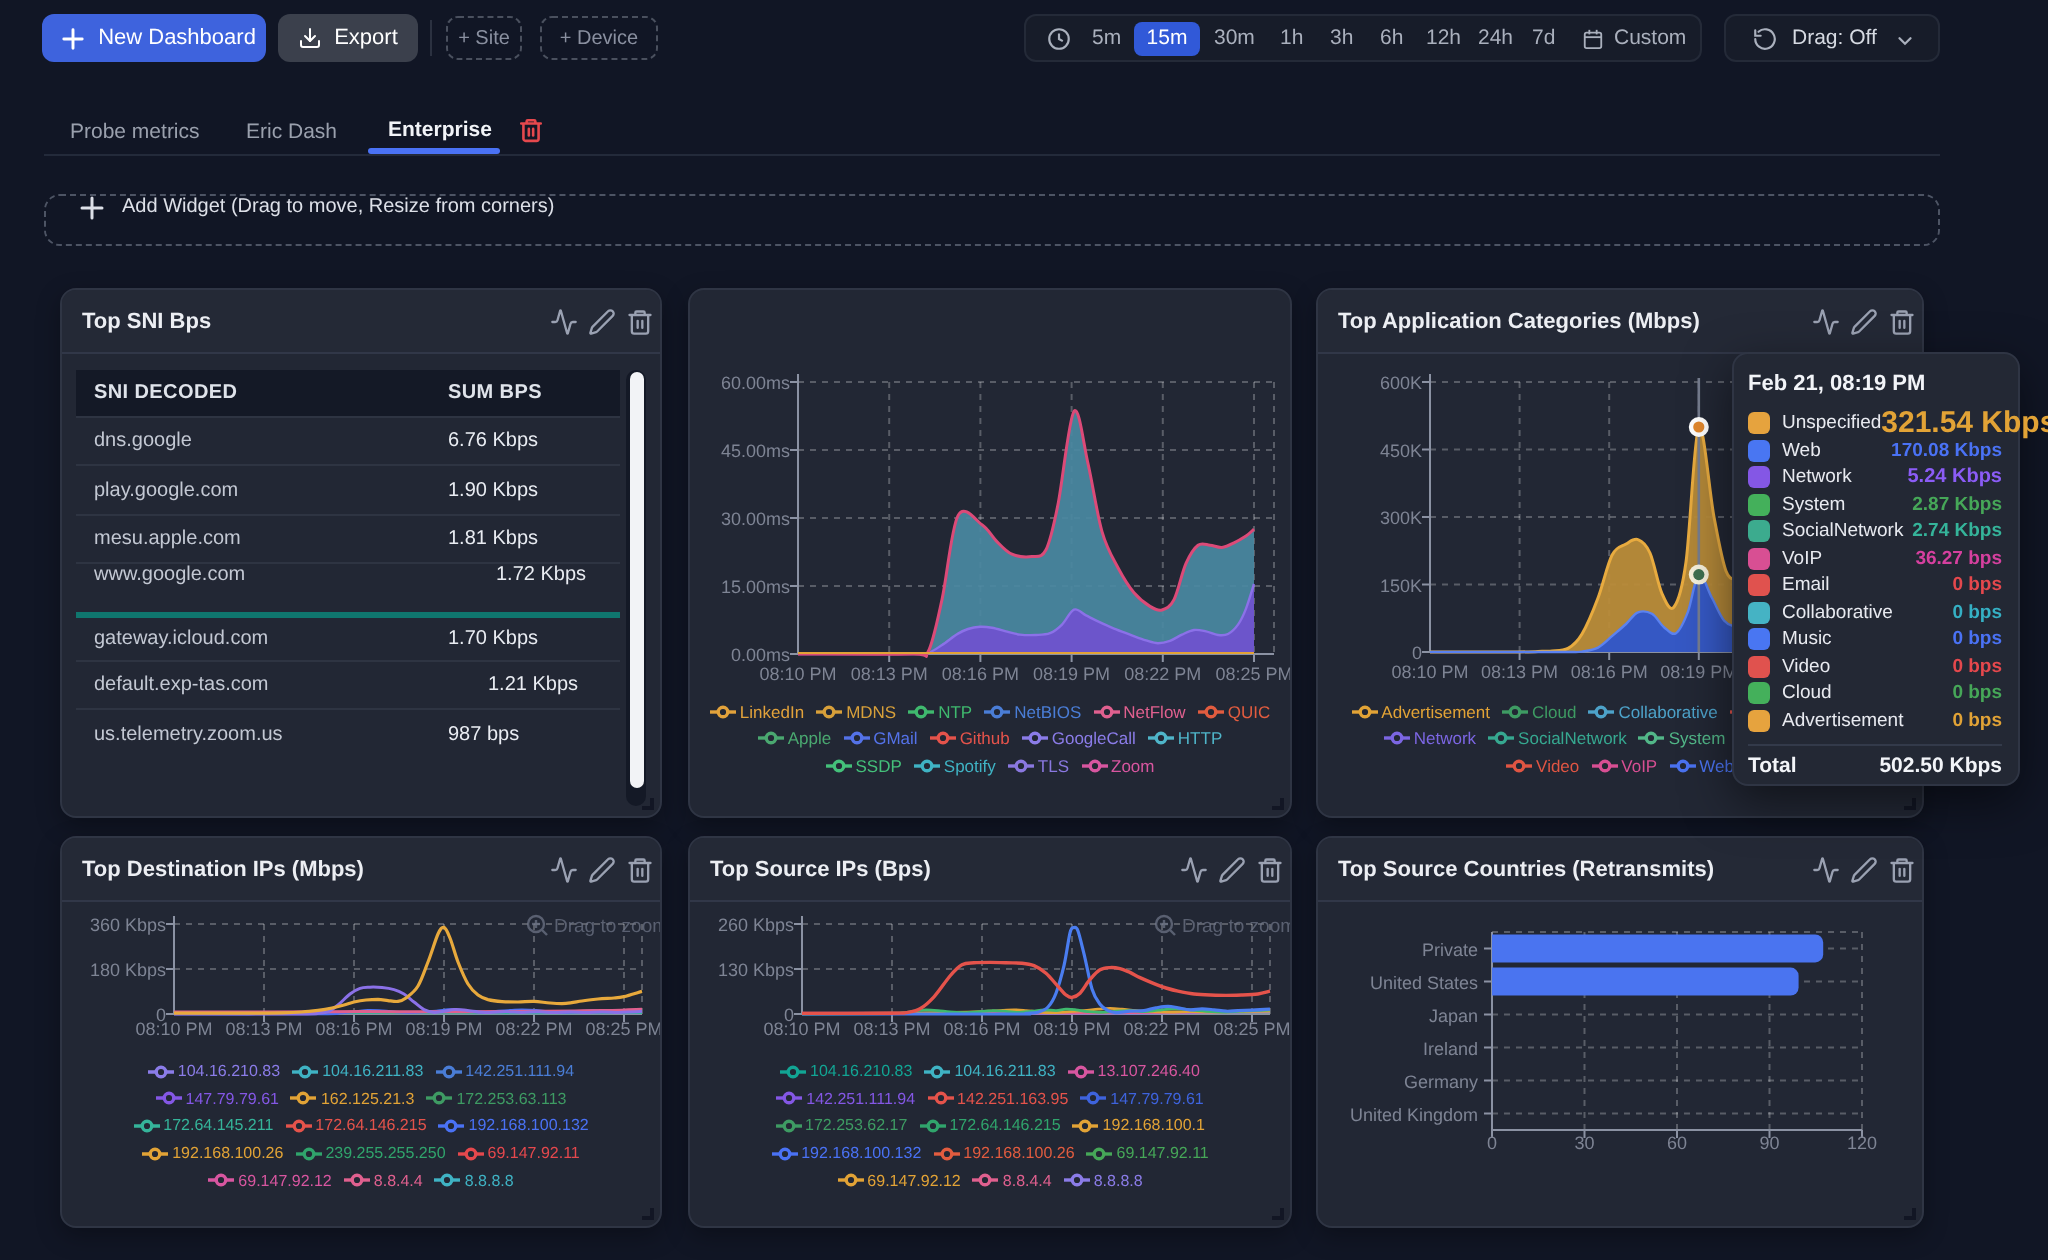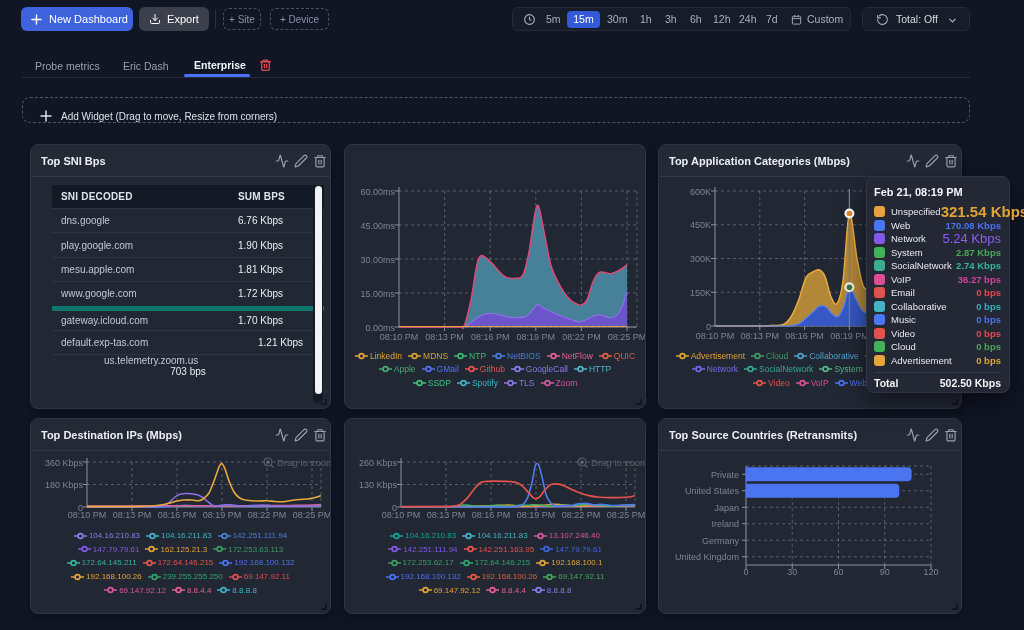--- a/index.html
+++ b/index.html
@@ -54,37 +54,37 @@
       <line x1="8" y1="2" x2="8" y2="7"></line>
       <line x1="16" y1="2" x2="16" y2="7"></line>
     </svg>
  <span style="position:absolute;left:294px;top:5px">Custom</span>
 </div>
 <div style="position:absolute;left:862px;top:7px;width:108px;height:24px;background:#171c29;border:1px solid #242a38;border-radius:6px;font-size:10.5px;color:#d6dae2;">
  <svg style="position:absolute;left:13px;top:5px" width="13" height="13" viewBox="0 0 24 24" fill="none" stroke="#aab0bd" stroke-width="2" stroke-linecap="round">
       <path d="M3 12a9 9 0 1 0 3-6.7"></path>
       <polyline points="3 4 3 9 8 9" fill="none"></polyline>
     </svg>
- <span style="position:absolute;left:33px;top:5px">Total: Off</span>
+ <span style="position:absolute;left:33px;top:5px">Drag: Off</span>
  <svg style="position:absolute;left:84px;top:7px" width="11" height="11" viewBox="0 0 24 24" fill="none" stroke="#aab0bd" stroke-width="2.5" stroke-linecap="round">
       <polyline points="6 9 12 15 18 9"></polyline>
     </svg>
 </div>
 
 <div style="position:absolute;left:22px;top:77px;width:948px;height:1px;background:#232a3a;"></div>
 <div style="position:absolute;left:35px;top:60px;font-size:10.5px;color:#9aa0ad;">Probe metrics</div>
 <div style="position:absolute;left:123px;top:60px;font-size:10.5px;color:#9aa0ad;">Eric Dash</div>
 <div style="position:absolute;left:194px;top:59px;font-size:10.5px;font-weight:bold;color:#f2f4f8;">Enterprise</div>
 <div style="position:absolute;left:184px;top:74px;width:66px;height:3px;background:#4a72f5;border-radius:2px;"></div>
 <svg style="position:absolute;left:259px;top:58px" width="13" height="14" viewBox="0 0 24 24" fill="none" stroke="#e5484d" stroke-width="2.4" stroke-linecap="round" stroke-linejoin="round">
     <path d="M3 6h18M8 6V4a1 1 0 0 1 1-1h6a1 1 0 0 1 1 1v2m3 0v14a2 2 0 0 1-2 2H7a2 2 0 0 1-2-2V6"></path>
     <line x1="10" y1="11" x2="10" y2="17"></line>
     <line x1="14" y1="11" x2="14" y2="17"></line>
   </svg>
-<div style="position:absolute;left:22px;top:97px;width:948px;height:26px;border:1.5px dashed #4d5464;border-radius:8px;display:flex;align-items:flex-end;color:#dde0e8;font-size:10px;">
+<div style="position:absolute;left:22px;top:97px;width:948px;height:26px;border:1.5px dashed #4d5464;border-radius:8px;display:flex;align-items:flex-start;color:#dde0e8;font-size:10px;">
  <svg width="12" height="12" viewBox="0 0 12 12" style="margin:0 9px 0 17px">
       <path d="M6 1v10M1 6h10" stroke="#dde0e8" stroke-width="1.5" stroke-linecap="round"></path>
     </svg>
  Add Widget (Drag to move, Resize from corners)
 </div>
 <div class="card" style="left:30px;top:144px;width:301px;height:265px">
     <div class="card-h">
       <span class="ct">Top SNI Bps</span>
       <span class="ci">
         <svg class="hic" width="14" height="14" viewBox="0 0 24 24" fill="none" stroke="#9aa1b2" stroke-width="2" stroke-linecap="round" stroke-linejoin="round">
@@ -93,52 +93,52 @@
         <svg class="hic" width="14" height="14" viewBox="0 0 24 24" fill="none" stroke="#9aa1b2" stroke-width="2" stroke-linecap="round" stroke-linejoin="round">
           <path d="M21.174 6.812a1 1 0 0 0-3.986-3.987L3.842 16.174a2 2 0 0 0-.5.83l-1.321 4.352a.5.5 0 0 0 .623.622l4.353-1.32a2 2 0 0 0 .83-.497z"></path>
         </svg>
         <svg class="hic" width="14" height="14" viewBox="0 0 24 24" fill="none" stroke="#9aa1b2" stroke-width="2" stroke-linecap="round" stroke-linejoin="round">
           <path d="M3 6h18M8 6V4a1 1 0 0 1 1-1h6a1 1 0 0 1 1 1v2m3 0v14a2 2 0 0 1-2 2H7a2 2 0 0 1-2-2V6"></path>
           <line x1="10" y1="11" x2="10" y2="17"></line>
           <line x1="14" y1="11" x2="14" y2="17"></line>
         </svg>
       </span>
     </div>
-<div style="position:absolute;left:21px;top:40px;width:272px;height:218px;overflow:hidden;">
+<div style="position:absolute;left:7px;top:40px;width:272px;height:218px;overflow:hidden;">
  <div style="display:flex;height:23px;align-items:center;background:#141926;">
    <span style="width:186px;padding-left:9px;color:#dfe3ea;font-size:10px;font-weight:bold;letter-spacing:0.2px;">SNI DECODED</span>
    <span style="color:#dfe3ea;font-size:10px;font-weight:bold;letter-spacing:0.2px;">SUM BPS</span>
  </div>
       <div style="display:flex;height:24.4px;align-items:center;border-top:1px solid #2e3442;">
         <span style="width:186px;padding-left:9px;color:#c3c8d3;font-size:10px;white-space:nowrap;overflow:hidden">dns.google</span>
         <span style="color:#e9ecf2;font-size:10px;">6.76 Kbps</span>
       </div>
       <div style="display:flex;height:24.4px;align-items:center;border-top:1px solid #2e3442;">
         <span style="width:186px;padding-left:9px;color:#c3c8d3;font-size:10px;white-space:nowrap;overflow:hidden">play.google.com</span>
         <span style="color:#e9ecf2;font-size:10px;">1.90 Kbps</span>
       </div>
       <div style="display:flex;height:24.4px;align-items:center;border-top:1px solid #2e3442;">
         <span style="width:186px;padding-left:9px;color:#c3c8d3;font-size:10px;white-space:nowrap;overflow:hidden">mesu.apple.com</span>
         <span style="color:#e9ecf2;font-size:10px;">1.81 Kbps</span>
       </div>
-      <div style="display:flex;height:24.4px;align-items:center;border-top:1px solid #2e3442;">
+      <div style="display:flex;height:24.4px;align-items:flex-start;border-top:1px solid #2e3442;gap:24px;">
         <span style="width:186px;padding-left:9px;color:#c3c8d3;font-size:10px;white-space:nowrap;overflow:hidden">www.google.com</span>
         <span style="color:#e9ecf2;font-size:10px;">1.72 Kbps</span>
       </div>
-      <div style="display:flex;height:24.4px;align-items:center;border-top:5px solid #0f766e;">
+      <div style="display:flex;height:24.4px;align-items:center;border-top:3px solid #0f766e;">
         <span style="width:186px;padding-left:9px;color:#c3c8d3;font-size:10px;white-space:nowrap;overflow:hidden">gateway.icloud.com</span>
         <span style="color:#e9ecf2;font-size:10px;">1.70 Kbps</span>
       </div>
       <div style="display:flex;height:24.4px;align-items:center;border-top:1px solid #2e3442;">
         <span style="width:186px;padding-left:9px;color:#c3c8d3;font-size:10px;white-space:nowrap;overflow:hidden">default.exp-tas.com</span>
         <span style="color:#e9ecf2;font-size:10px;margin-left:20px;">1.21 Kbps</span>
       </div>
-      <div style="display:flex;height:24.4px;align-items:center;border-top:1px solid #2e3442;flex-direction:column;">
+      <div style="display:flex;height:24.4px;align-items:center;border-top:1px solid #2e3442;">
         <span style="width:186px;padding-left:9px;color:#c3c8d3;font-size:10px;white-space:nowrap;overflow:hidden">us.telemetry.zoom.us</span>
-        <span style="color:#e9ecf2;font-size:10px;">703 bps</span>
+        <span style="color:#e9ecf2;font-size:10px;">987 bps</span>
       </div>
 </div>
 <div style="position:absolute;left:282px;top:40px;width:10px;height:218px;background:#141926;border-radius:5px;">
  <div style="position:absolute;left:1.5px;top:1px;width:7px;height:208px;background:#f2f3f6;border-radius:4px;"></div>
 </div>
 <div class="corner"></div>
   </div>
 <div class="card" style="left:344px;top:144px;width:302px;height:265px">
     <svg class="chart" width="302" height="265" viewBox="0 0 302 265">
       <line x1="54" y1="46" x2="292" y2="46" stroke="rgba(255,255,255,0.25)" stroke-width="1" stroke-dasharray="3,3"></line>
@@ -623,20 +623,36 @@
             <line x1="0" y1="4" x2="13" y2="4" stroke="#3fb3c4" stroke-width="1.7"></line>
             <circle cx="6.5" cy="4" r="2.4" fill="#222734" stroke="#3fb3c4" stroke-width="1.7"></circle>
           </svg>
           <span style="color:#3fb3c4">8.8.8.8</span>
         </span>
       </div>
     </div>
     <div class="corner"></div>
   </div>
 <div class="card" style="left:344px;top:418px;width:302px;height:196px">
+    <div class="card-h">
+      <span class="ct">Top Source IPs (Bps)</span>
+      <span class="ci">
+        <svg class="hic" width="14" height="14" viewBox="0 0 24 24" fill="none" stroke="#9aa1b2" stroke-width="2" stroke-linecap="round" stroke-linejoin="round">
+          <path d="M22 12h-2.48a2 2 0 0 0-1.93 1.46l-2.35 8.36a.25.25 0 0 1-.48 0L9.24 2.18a.25.25 0 0 0-.48 0l-2.35 8.36A2 2 0 0 1 4.49 12H2"></path>
+        </svg>
+        <svg class="hic" width="14" height="14" viewBox="0 0 24 24" fill="none" stroke="#9aa1b2" stroke-width="2" stroke-linecap="round" stroke-linejoin="round">
+          <path d="M21.174 6.812a1 1 0 0 0-3.986-3.987L3.842 16.174a2 2 0 0 0-.5.83l-1.321 4.352a.5.5 0 0 0 .623.622l4.353-1.32a2 2 0 0 0 .83-.497z"></path>
+        </svg>
+        <svg class="hic" width="14" height="14" viewBox="0 0 24 24" fill="none" stroke="#9aa1b2" stroke-width="2" stroke-linecap="round" stroke-linejoin="round">
+          <path d="M3 6h18M8 6V4a1 1 0 0 1 1-1h6a1 1 0 0 1 1 1v2m3 0v14a2 2 0 0 1-2 2H7a2 2 0 0 1-2-2V6"></path>
+          <line x1="10" y1="11" x2="10" y2="17"></line>
+          <line x1="14" y1="11" x2="14" y2="17"></line>
+        </svg>
+      </span>
+    </div>
     <svg class="chart" width="302" height="196" viewBox="0 0 302 196">
       <line x1="56" y1="43" x2="290" y2="43" stroke="rgba(255,255,255,0.25)" stroke-width="1" stroke-dasharray="3,3"></line>
       <line x1="56" y1="65.5" x2="290" y2="65.5" stroke="rgba(255,255,255,0.25)" stroke-width="1" stroke-dasharray="3,3"></line>
       <line x1="101" y1="43" x2="101" y2="88" stroke="rgba(255,255,255,0.25)" stroke-width="1" stroke-dasharray="3,3"></line>
       <line x1="146" y1="43" x2="146" y2="88" stroke="rgba(255,255,255,0.25)" stroke-width="1" stroke-dasharray="3,3"></line>
       <line x1="191" y1="43" x2="191" y2="88" stroke="rgba(255,255,255,0.25)" stroke-width="1" stroke-dasharray="3,3"></line>
       <line x1="236" y1="43" x2="236" y2="88" stroke="rgba(255,255,255,0.25)" stroke-width="1" stroke-dasharray="3,3"></line>
       <line x1="281" y1="43" x2="281" y2="88" stroke="rgba(255,255,255,0.25)" stroke-width="1" stroke-dasharray="3,3"></line>
       <line x1="290" y1="43" x2="290" y2="88" stroke="rgba(255,255,255,0.25)" stroke-dasharray="3,3"></line>
       <line x1="56" y1="39" x2="56" y2="88" stroke="#8b92a3" stroke-width="1"></line>
@@ -857,21 +873,21 @@
       <span style="margin-left:auto;color:#e2a336;font-size:15px;font-weight:bold;white-space:nowrap;">321.54 Kbps</span>
     </div>
     <div style="display:flex;align-items:center;height:13.5px;">
       <span style="width:11px;height:11px;border-radius:3px;background:#4976f2;margin-right:6px;flex:none"></span>
       <span style="color:#e8eaf0;font-size:9.5px;white-space:nowrap;">Web</span>
       <span style="margin-left:auto;color:#4a72f5;font-size:9.5px;font-weight:bold;white-space:nowrap;">170.08 Kbps</span>
     </div>
     <div style="display:flex;align-items:center;height:13.5px;">
       <span style="width:11px;height:11px;border-radius:3px;background:#8457e5;margin-right:6px;flex:none"></span>
       <span style="color:#e8eaf0;font-size:9.5px;white-space:nowrap;">Network</span>
-      <span style="margin-left:auto;color:#8b5cf6;font-size:13px;font-weight:normal;white-space:nowrap;">5.24 Kbps</span>
+      <span style="margin-left:auto;color:#8b5cf6;font-size:10px;font-weight:bold;white-space:nowrap;">5.24 Kbps</span>
     </div>
     <div style="display:flex;align-items:center;height:13.5px;">
       <span style="width:11px;height:11px;border-radius:3px;background:#44b05b;margin-right:6px;flex:none"></span>
       <span style="color:#e8eaf0;font-size:9.5px;white-space:nowrap;">System</span>
       <span style="margin-left:auto;color:#46a758;font-size:9.5px;font-weight:bold;white-space:nowrap;">2.87 Kbps</span>
     </div>
     <div style="display:flex;align-items:center;height:13.5px;">
       <span style="width:11px;height:11px;border-radius:3px;background:#3cab8e;margin-right:6px;flex:none"></span>
       <span style="color:#e8eaf0;font-size:9.5px;white-space:nowrap;">SocialNetwork</span>
       <span style="margin-left:auto;color:#35b49a;font-size:9.5px;font-weight:bold;white-space:nowrap;">2.74 Kbps</span>

